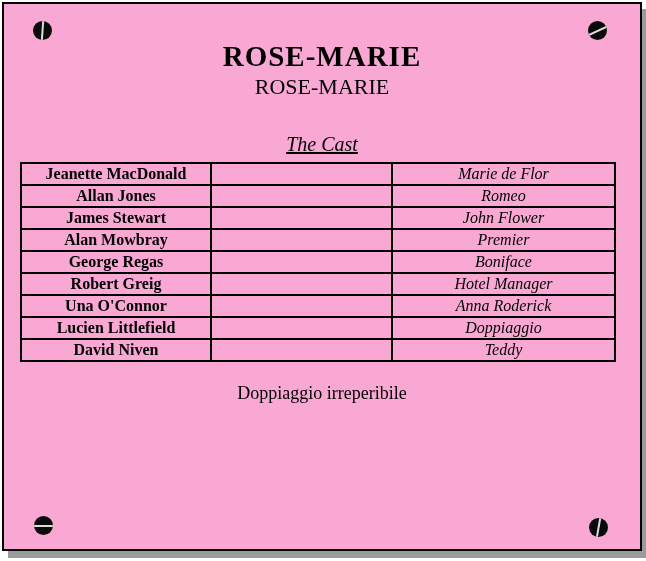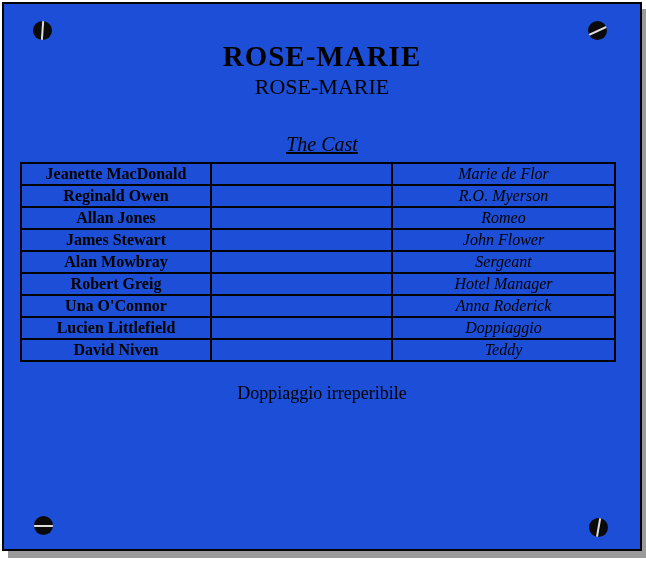--- a/index.html
+++ b/index.html
@@ -11,21 +11,21 @@
     overflow: hidden;
     font-family: "Liberation Serif", serif;
     color: #000000;
   }
   .panel {
     position: absolute;
     left: 2px;
     top: 2px;
     width: 636px;
     height: 545px;
-    background: #1d4ed8;
+    background: #f9a8d4;
     border: 2px solid #000000;
     box-shadow: 6px 7px 0 #9b9b9b;
   }
   
   .screw {
     position: absolute;
     width: 19px;
     height: 19px;
     background: #0a0a0a;
     border-radius: 50%;
@@ -139,38 +139,38 @@
       <col style="width:181px;">
       <col style="width:223px;">
     </colgroup>
     <tbody>
       <tr>
         <td class="actor-cell">Jeanette MacDonald</td>
         <td class="voice-cell"></td>
         <td class="character-cell">Marie de Flor</td>
       </tr>
       <tr>
-        <td class="actor-cell">Reginald Owen</td>
-        <td class="voice-cell"></td>
-        <td class="character-cell">R.O. Myerson</td>
-      </tr>
-      <tr>
         <td class="actor-cell">Allan Jones</td>
         <td class="voice-cell"></td>
         <td class="character-cell">Romeo</td>
       </tr>
       <tr>
         <td class="actor-cell">James Stewart</td>
         <td class="voice-cell"></td>
         <td class="character-cell">John Flower</td>
       </tr>
       <tr>
         <td class="actor-cell">Alan Mowbray</td>
         <td class="voice-cell"></td>
-        <td class="character-cell">Sergeant</td>
+        <td class="character-cell">Premier</td>
+      </tr>
+      <tr>
+        <td class="actor-cell">George Regas</td>
+        <td class="voice-cell"></td>
+        <td class="character-cell">Boniface</td>
       </tr>
       <tr>
         <td class="actor-cell">Robert Greig</td>
         <td class="voice-cell"></td>
         <td class="character-cell">Hotel Manager</td>
       </tr>
       <tr>
         <td class="actor-cell">Una O'Connor</td>
         <td class="voice-cell"></td>
         <td class="character-cell">Anna Roderick</td>

